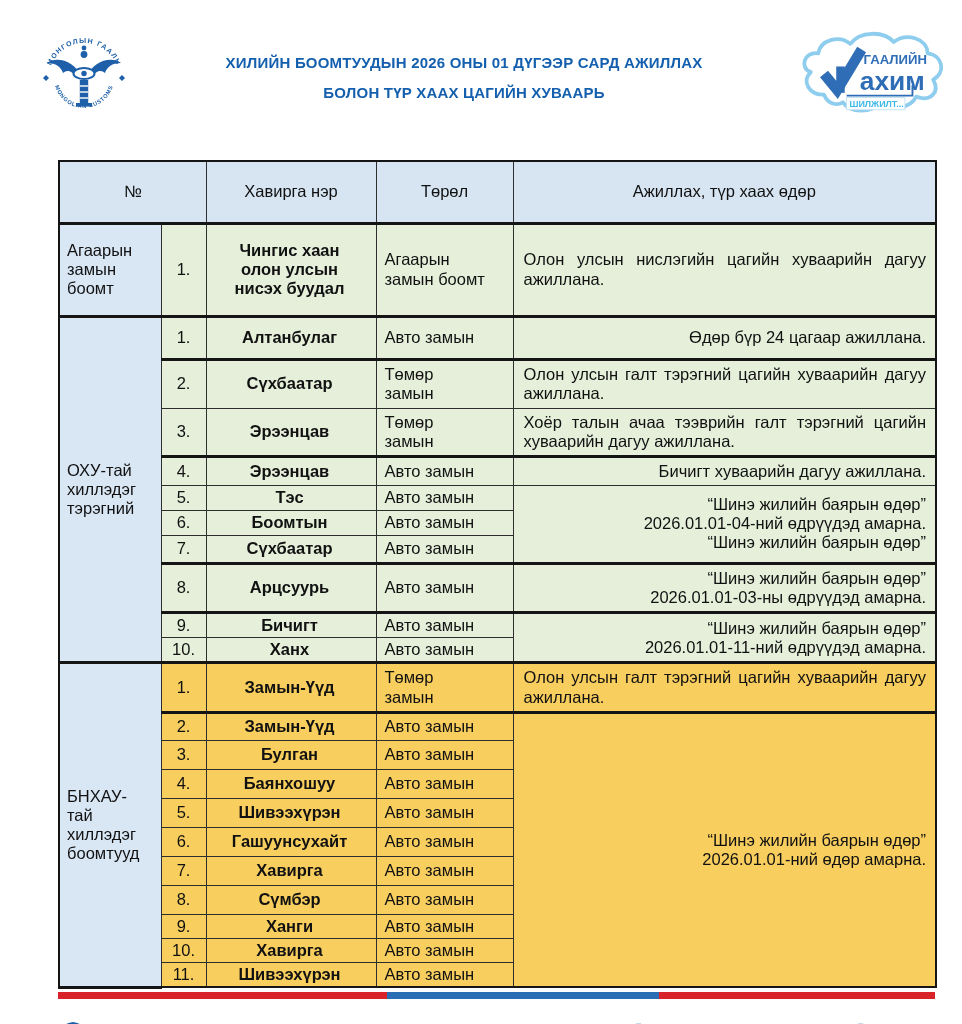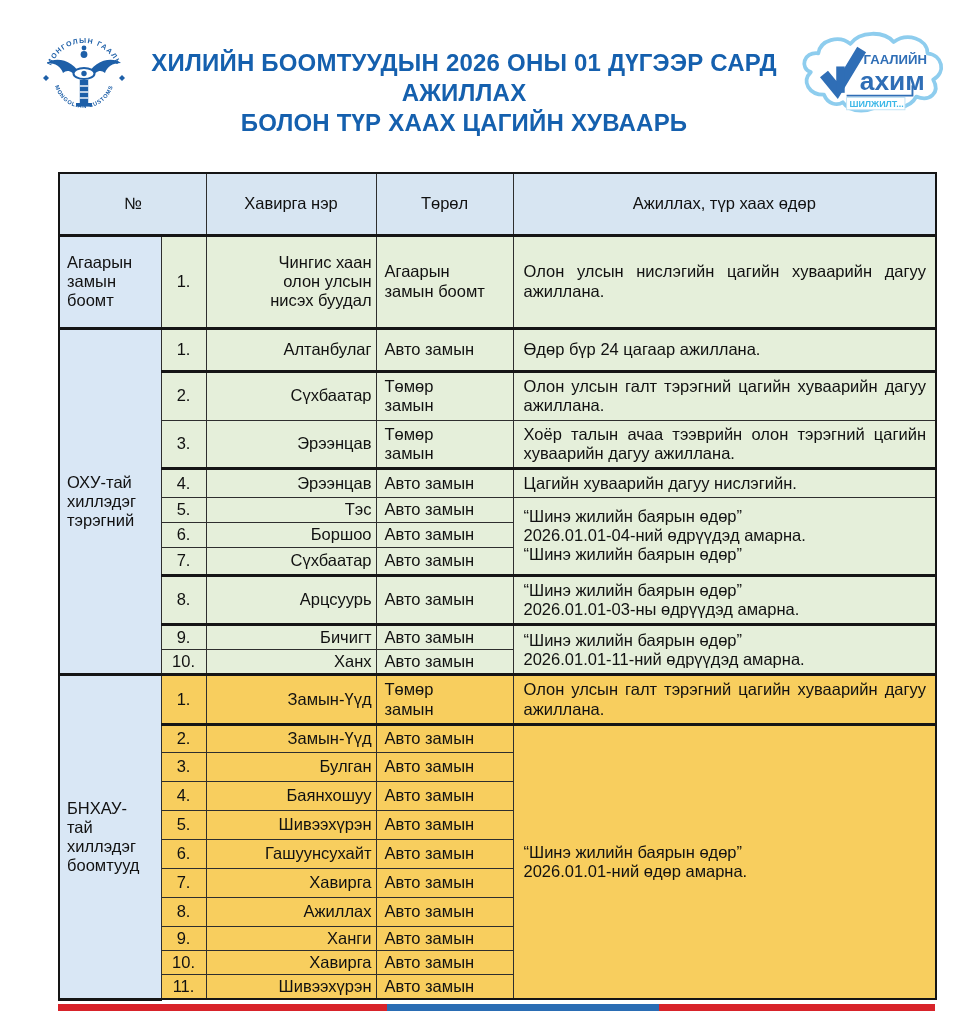--- a/index.html
+++ b/index.html
@@ -3,36 +3,36 @@
 <meta charset="utf-8">
 <style>
   * { margin:0; padding:0; box-sizing:border-box; }
   body { background:#ffffff; font-family:"Liberation Sans", sans-serif; }
   .page { position:relative; width:962px; height:1024px; background:#fff; overflow:hidden; }
 
   
   .hdr { display:flex; align-items:flex-start; padding-top:26px; }
   .logo-left { width:104px; height:100px; margin-left:32px; flex:0 0 auto; }
   .title { flex:1; margin-top:22px; text-align:center; color:#1560ae; font-weight:bold;
-           font-size:24px; line-height:30px; white-space:pre-line; letter-spacing:0.2px; }
+           font-size:15px; line-height:30px; white-space:pre-line; letter-spacing:0.2px; }
   .logo-right { width:160px; height:96px; margin-right:10px; flex:0 0 auto; }
 
   
   table.sched-table { border-collapse:collapse; table-layout:fixed; width:877px;
                       margin:34px 0 0 58px; font-size:16.5px; color:#111; }
   .sched-table td { border:1.5px solid #2e2e2e; vertical-align:middle; line-height:1.16;
                     overflow:hidden; }
   .sched-table { border:2.5px solid #151515; }
   tr.head td { background:#d7e5f2; text-align:center; font-size:16.5px; }
   td.group { background:#d9e7f5; text-align:left; padding-left:7px; white-space:pre-line;
              border-bottom:3px solid #151515; }
   td.num   { text-align:center; padding:2px; }
-  td.name  { text-align:right; padding:2px 4px 2px 1px; white-space:pre-line; }
+  td.name  { text-align:center; padding:2px 4px 2px 1px; white-space:pre-line;font-weight:bold; }
   td.type  { text-align:left; padding:2px 4px 2px 8px; white-space:pre-line; }
-  td.sched { text-align:left; padding:4px 9px 4px 10px; white-space:pre-line; }
+  td.sched { text-align:right; padding:4px 9px 4px 10px; white-space:pre-line; }
   td.just  { text-align:justify; text-justify:inter-word; }
   .sec-air td.cell { background:#e5efda; }
   .sec-rus td.cell { background:#e5efda; }
   .sec-chn td.cell { background:#f8ce5e; }
   tr.thick-b td { border-bottom-width:3px; border-bottom-color:#151515; }
   td.thick-b { border-bottom-width:3px; border-bottom-color:#151515; }
 
   
   .stripe { width:877px; height:7px; margin:3px 0 0 58px;
             background:linear-gradient(90deg,#d8232a 0%,#d8232a 37.5%,#2a6db4 37.5%,#2a6db4 68.5%,#d8232a 68.5%,#d8232a 100%); }
@@ -141,39 +141,39 @@
         <td class="name cell">Сүхбаатар</td>
         <td class="type cell">Төмөр
 замын</td>
         <td class="sched cell just">Олон улсын галт тэрэгний цагийн хуваарийн дагуу ажиллана.</td>
       </tr>
       <tr class="thick-b" style="height:45px">
         <td class="num cell">3.</td>
         <td class="name cell">Эрээнцав</td>
         <td class="type cell">Төмөр
 замын</td>
-        <td class="sched cell just">Хоёр талын ачаа тээврийн олон тэрэгний цагийн хуваарийн дагуу ажиллана.</td>
+        <td class="sched cell just">Хоёр талын ачаа тээврийн галт тэрэгний цагийн хуваарийн дагуу ажиллана.</td>
       </tr>
       <tr style="height:25px">
         <td class="num cell">4.</td>
         <td class="name cell">Эрээнцав</td>
         <td class="type cell">Авто замын</td>
-        <td class="sched cell">Цагийн хуваарийн дагуу нислэгийн.</td>
+        <td class="sched cell">Бичигт хуваарийн дагуу ажиллана.</td>
       </tr>
       <tr style="height:25px">
         <td class="num cell">5.</td>
         <td class="name cell">Тэс</td>
         <td class="type cell">Авто замын</td>
         <td class="sched cell thick-b" rowspan="3">“Шинэ жилийн баярын өдөр”
 2026.01.01-04-ний өдрүүдэд амарна.
 “Шинэ жилийн баярын өдөр”</td>
       </tr>
       <tr style="height:25px">
         <td class="num cell">6.</td>
-        <td class="name cell">Боршоо</td>
+        <td class="name cell">Боомтын</td>
         <td class="type cell">Авто замын</td>
       </tr>
       <tr class="thick-b" style="height:28px">
         <td class="num cell">7.</td>
         <td class="name cell">Сүхбаатар</td>
         <td class="type cell">Авто замын</td>
       </tr>
       <tr class="thick-b" style="height:45px">
         <td class="num cell">8.</td>
         <td class="name cell">Арцсуурь</td>
@@ -234,21 +234,21 @@
         <td class="name cell">Гашуунсухайт</td>
         <td class="type cell">Авто замын</td>
       </tr>
       <tr style="height:29px">
         <td class="num cell">7.</td>
         <td class="name cell">Хавирга</td>
         <td class="type cell">Авто замын</td>
       </tr>
       <tr style="height:29px">
         <td class="num cell">8.</td>
-        <td class="name cell">Ажиллах</td>
+        <td class="name cell">Сүмбэр</td>
         <td class="type cell">Авто замын</td>
       </tr>
       <tr style="height:23px">
         <td class="num cell">9.</td>
         <td class="name cell">Ханги</td>
         <td class="type cell">Авто замын</td>
       </tr>
       <tr style="height:23px">
         <td class="num cell">10.</td>
         <td class="name cell">Хавирга</td>

